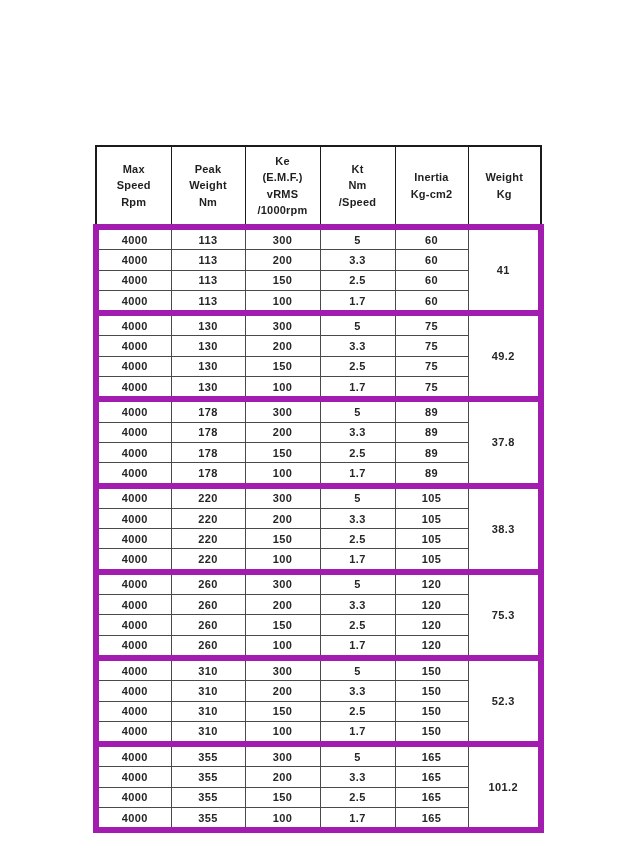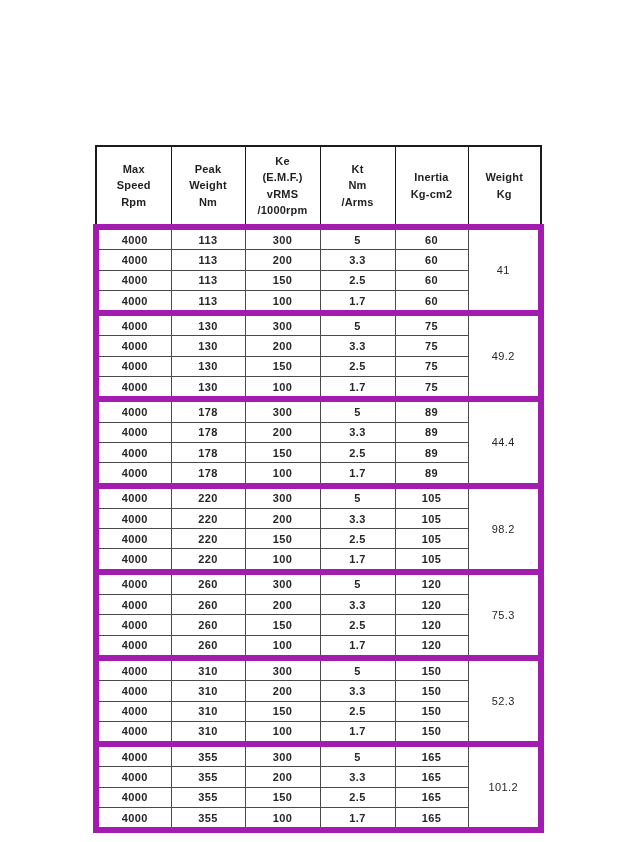--- a/index.html
+++ b/index.html
@@ -15,21 +15,21 @@
   table.spec tbody{border:6px solid #a21caf;}
   table.spec th{
     border:1px solid #1b1b1b;height:77px;vertical-align:middle;text-align:center;
     font-size:11px;font-weight:700;line-height:1.5;letter-spacing:.2px;
     white-space:pre-line;padding:0;color:#1f1f1f;
   }
   table.spec td{
     border:1px solid #4a4a4a;height:19.3px;text-align:center;vertical-align:middle;
     font-size:11px;font-weight:600;letter-spacing:.4px;padding:0;color:#262626;
   }
-  table.spec td.weight{font-weight:400;}
+  table.spec td.weight{font-weight:700;}
 
   .bottom-band{
     position:absolute;left:0;top:835px;width:640px;height:7px;
     border-top:1px solid #cfcfcf;
   }
   .peek-tab{position:absolute;height:6px;border-radius:4px 4px 0 0;}
   .tab-left{left:213px;top:836px;width:24px;}
   .tab-right{left:254px;top:836px;width:23px;}
   .accent-bar{position:absolute;left:329px;top:837px;width:19px;height:3px;border-radius:1px;}
 </style>
@@ -54,21 +54,21 @@
 Rpm</th>
         <th>Peak
 Weight
 Nm</th>
         <th>Ke
 (E.M.F.)
 vRMS
 /1000rpm</th>
         <th>Kt
 Nm
-/Arms</th>
+/Speed</th>
         <th>Inertia
 Kg-cm2</th>
         <th>Weight
 Kg</th>
       </tr>
     </thead>
   <tbody>
         <tr>
           <td>4000</td>
           <td>113</td>
@@ -130,52 +130,52 @@
           <td>75</td>
         </tr>
       </tbody>
       <tbody>
         <tr>
           <td>4000</td>
           <td>178</td>
           <td>300</td>
           <td>5</td>
           <td>89</td>
-          <td rowspan="4" class="weight">44.4</td>
-        </tr>
-        <tr>
-          <td>4000</td>
-          <td>178</td>
-          <td>200</td>
-          <td>3.3</td>
-          <td>89</td>
-        </tr>
-        <tr>
-          <td>4000</td>
-          <td>178</td>
-          <td>150</td>
-          <td>2.5</td>
-          <td>89</td>
-        </tr>
-        <tr>
-          <td>4000</td>
-          <td>178</td>
-          <td>100</td>
-          <td>1.7</td>
-          <td>89</td>
-        </tr>
-      </tbody>
-      <tbody>
-        <tr>
-          <td>4000</td>
-          <td>220</td>
-          <td>300</td>
-          <td>5</td>
-          <td>105</td>
-          <td rowspan="4" class="weight">98.2</td>
+          <td rowspan="4" class="weight">37.8</td>
+        </tr>
+        <tr>
+          <td>4000</td>
+          <td>178</td>
+          <td>200</td>
+          <td>3.3</td>
+          <td>89</td>
+        </tr>
+        <tr>
+          <td>4000</td>
+          <td>178</td>
+          <td>150</td>
+          <td>2.5</td>
+          <td>89</td>
+        </tr>
+        <tr>
+          <td>4000</td>
+          <td>178</td>
+          <td>100</td>
+          <td>1.7</td>
+          <td>89</td>
+        </tr>
+      </tbody>
+      <tbody>
+        <tr>
+          <td>4000</td>
+          <td>220</td>
+          <td>300</td>
+          <td>5</td>
+          <td>105</td>
+          <td rowspan="4" class="weight">38.3</td>
         </tr>
         <tr>
           <td>4000</td>
           <td>220</td>
           <td>200</td>
           <td>3.3</td>
           <td>105</td>
         </tr>
         <tr>
           <td>4000</td>

